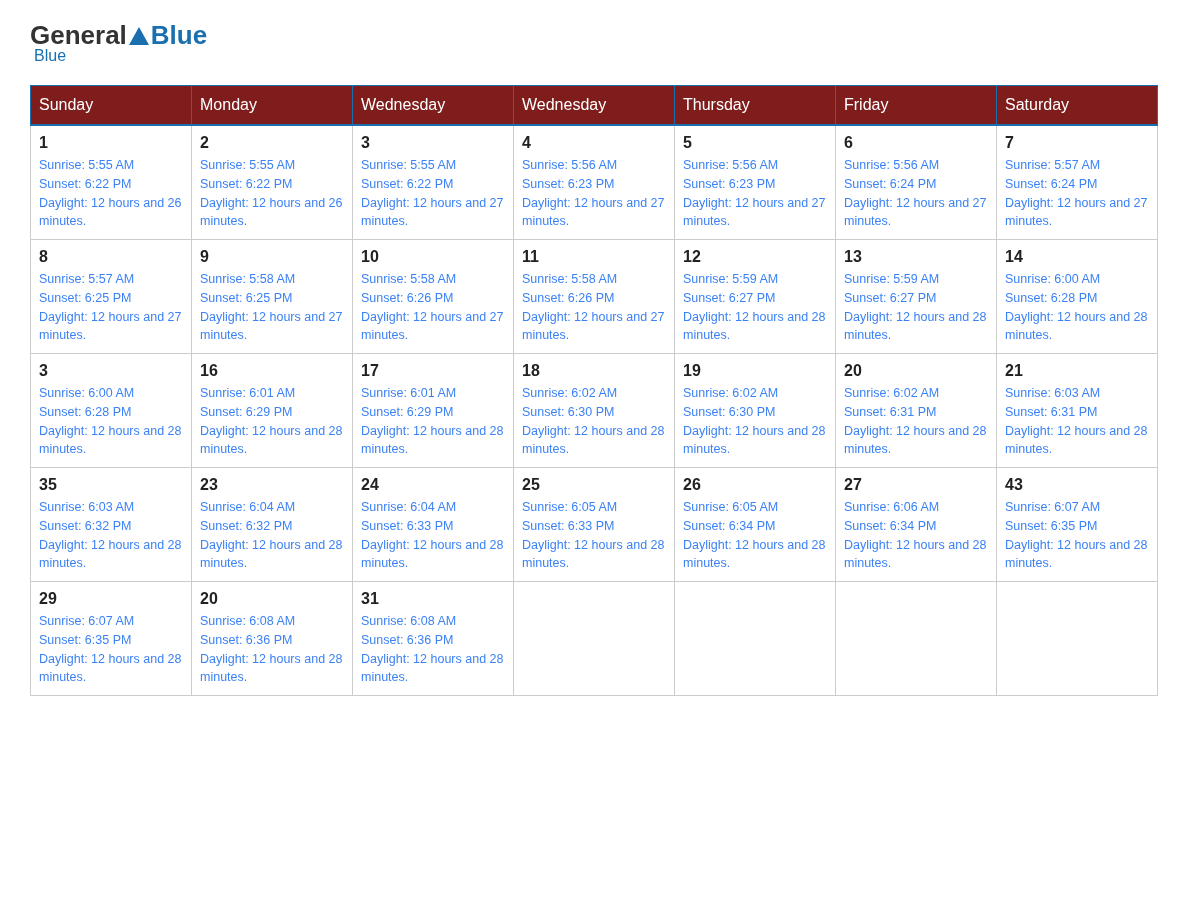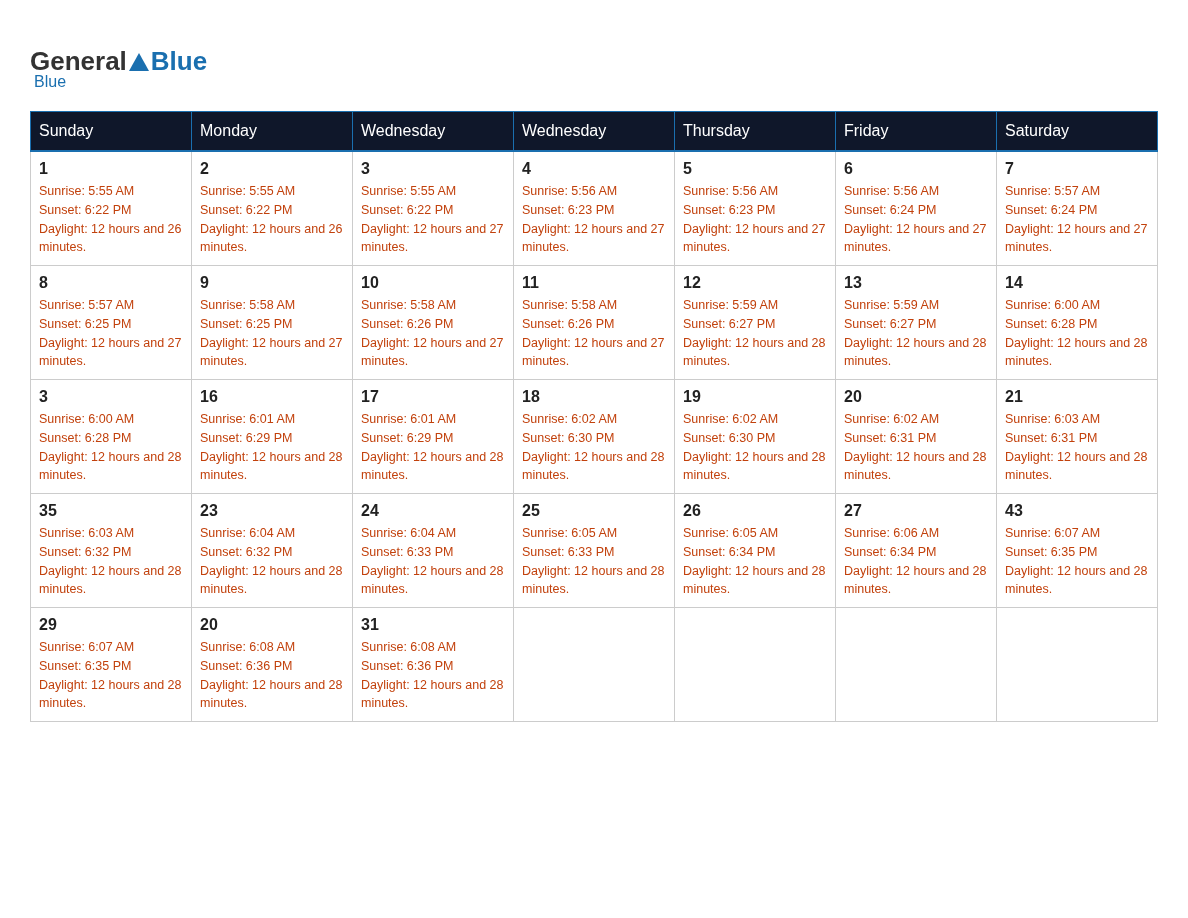--- a/index.html
+++ b/index.html
@@ -13,21 +13,20 @@
     .header-area {
       display: flex;
       justify-content: space-between;
       align-items: flex-start;
       margin-bottom: 20px;
     }
     .logo {
       display: flex;
       flex-direction: column;
       align-items: flex-start;
-      margin-top: 26px;
     }
     .logo-text {
       display: flex;
       align-items: center;
       font-size: 26px;
       font-weight: bold;
       color: #333;
     }
     .logo-general { color: #333; }
     .logo-blue { color: #1a6faf; }
@@ -58,21 +57,21 @@
       font-size: 22px;
       color: #555;
       margin-top: 4px;
     }
     table {
       width: 100%;
       border-collapse: collapse;
       table-layout: fixed;
     }
     thead tr th {
-      background-color: #0f172a;
+      background-color: #7f1d1d;
       color: #fff;
       padding: 10px 8px;
       text-align: left;
       font-size: 16px;
       font-weight: normal;
       border: 1px solid #1a6faf;
     }
     tbody tr td {
       vertical-align: top;
       padding: 8px;
@@ -89,21 +88,21 @@
     }
     .day-number {
       font-size: 16px;
       font-weight: bold;
       color: #222;
       margin-bottom: 4px;
     }
     .day-info {
       font-size: 12.5px;
       line-height: 1.5;
-      color: #c2410c;
+      color: #3b82f6;
     }
     td.empty {
       background: #fff;
     }
   </style>
 </head>
 <body>
 
 <div class="header-area">
   <div class="logo">

